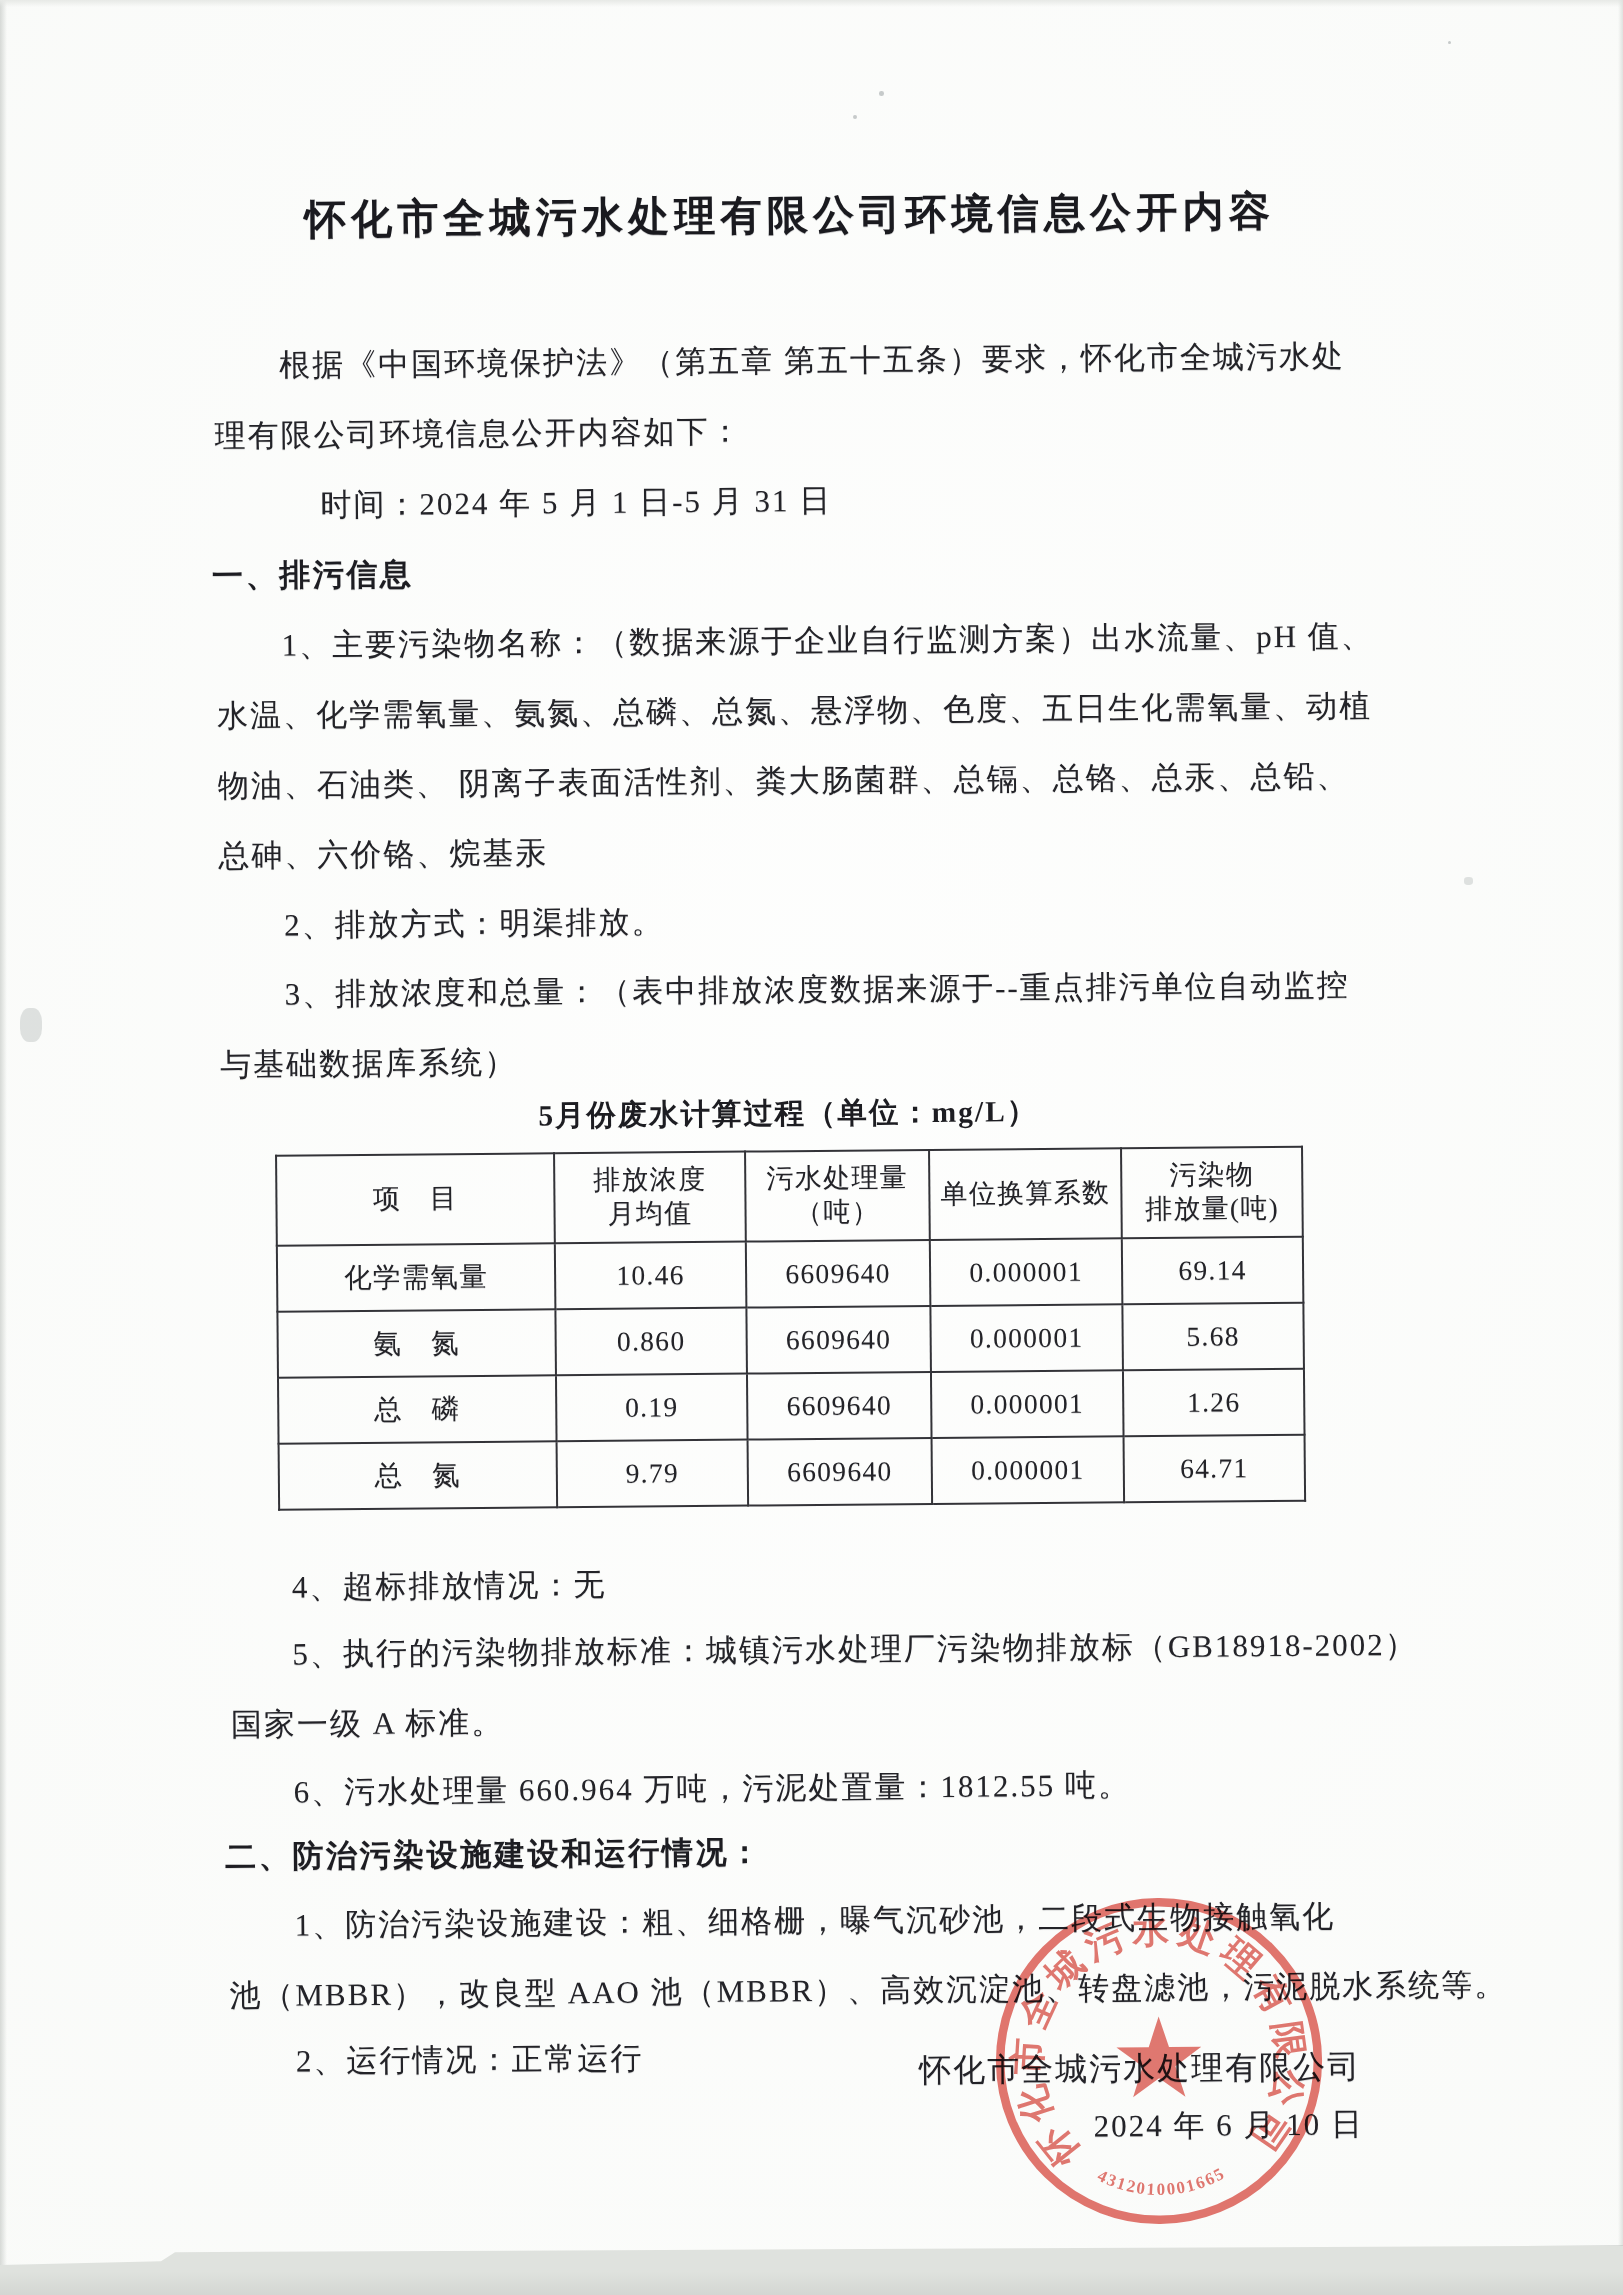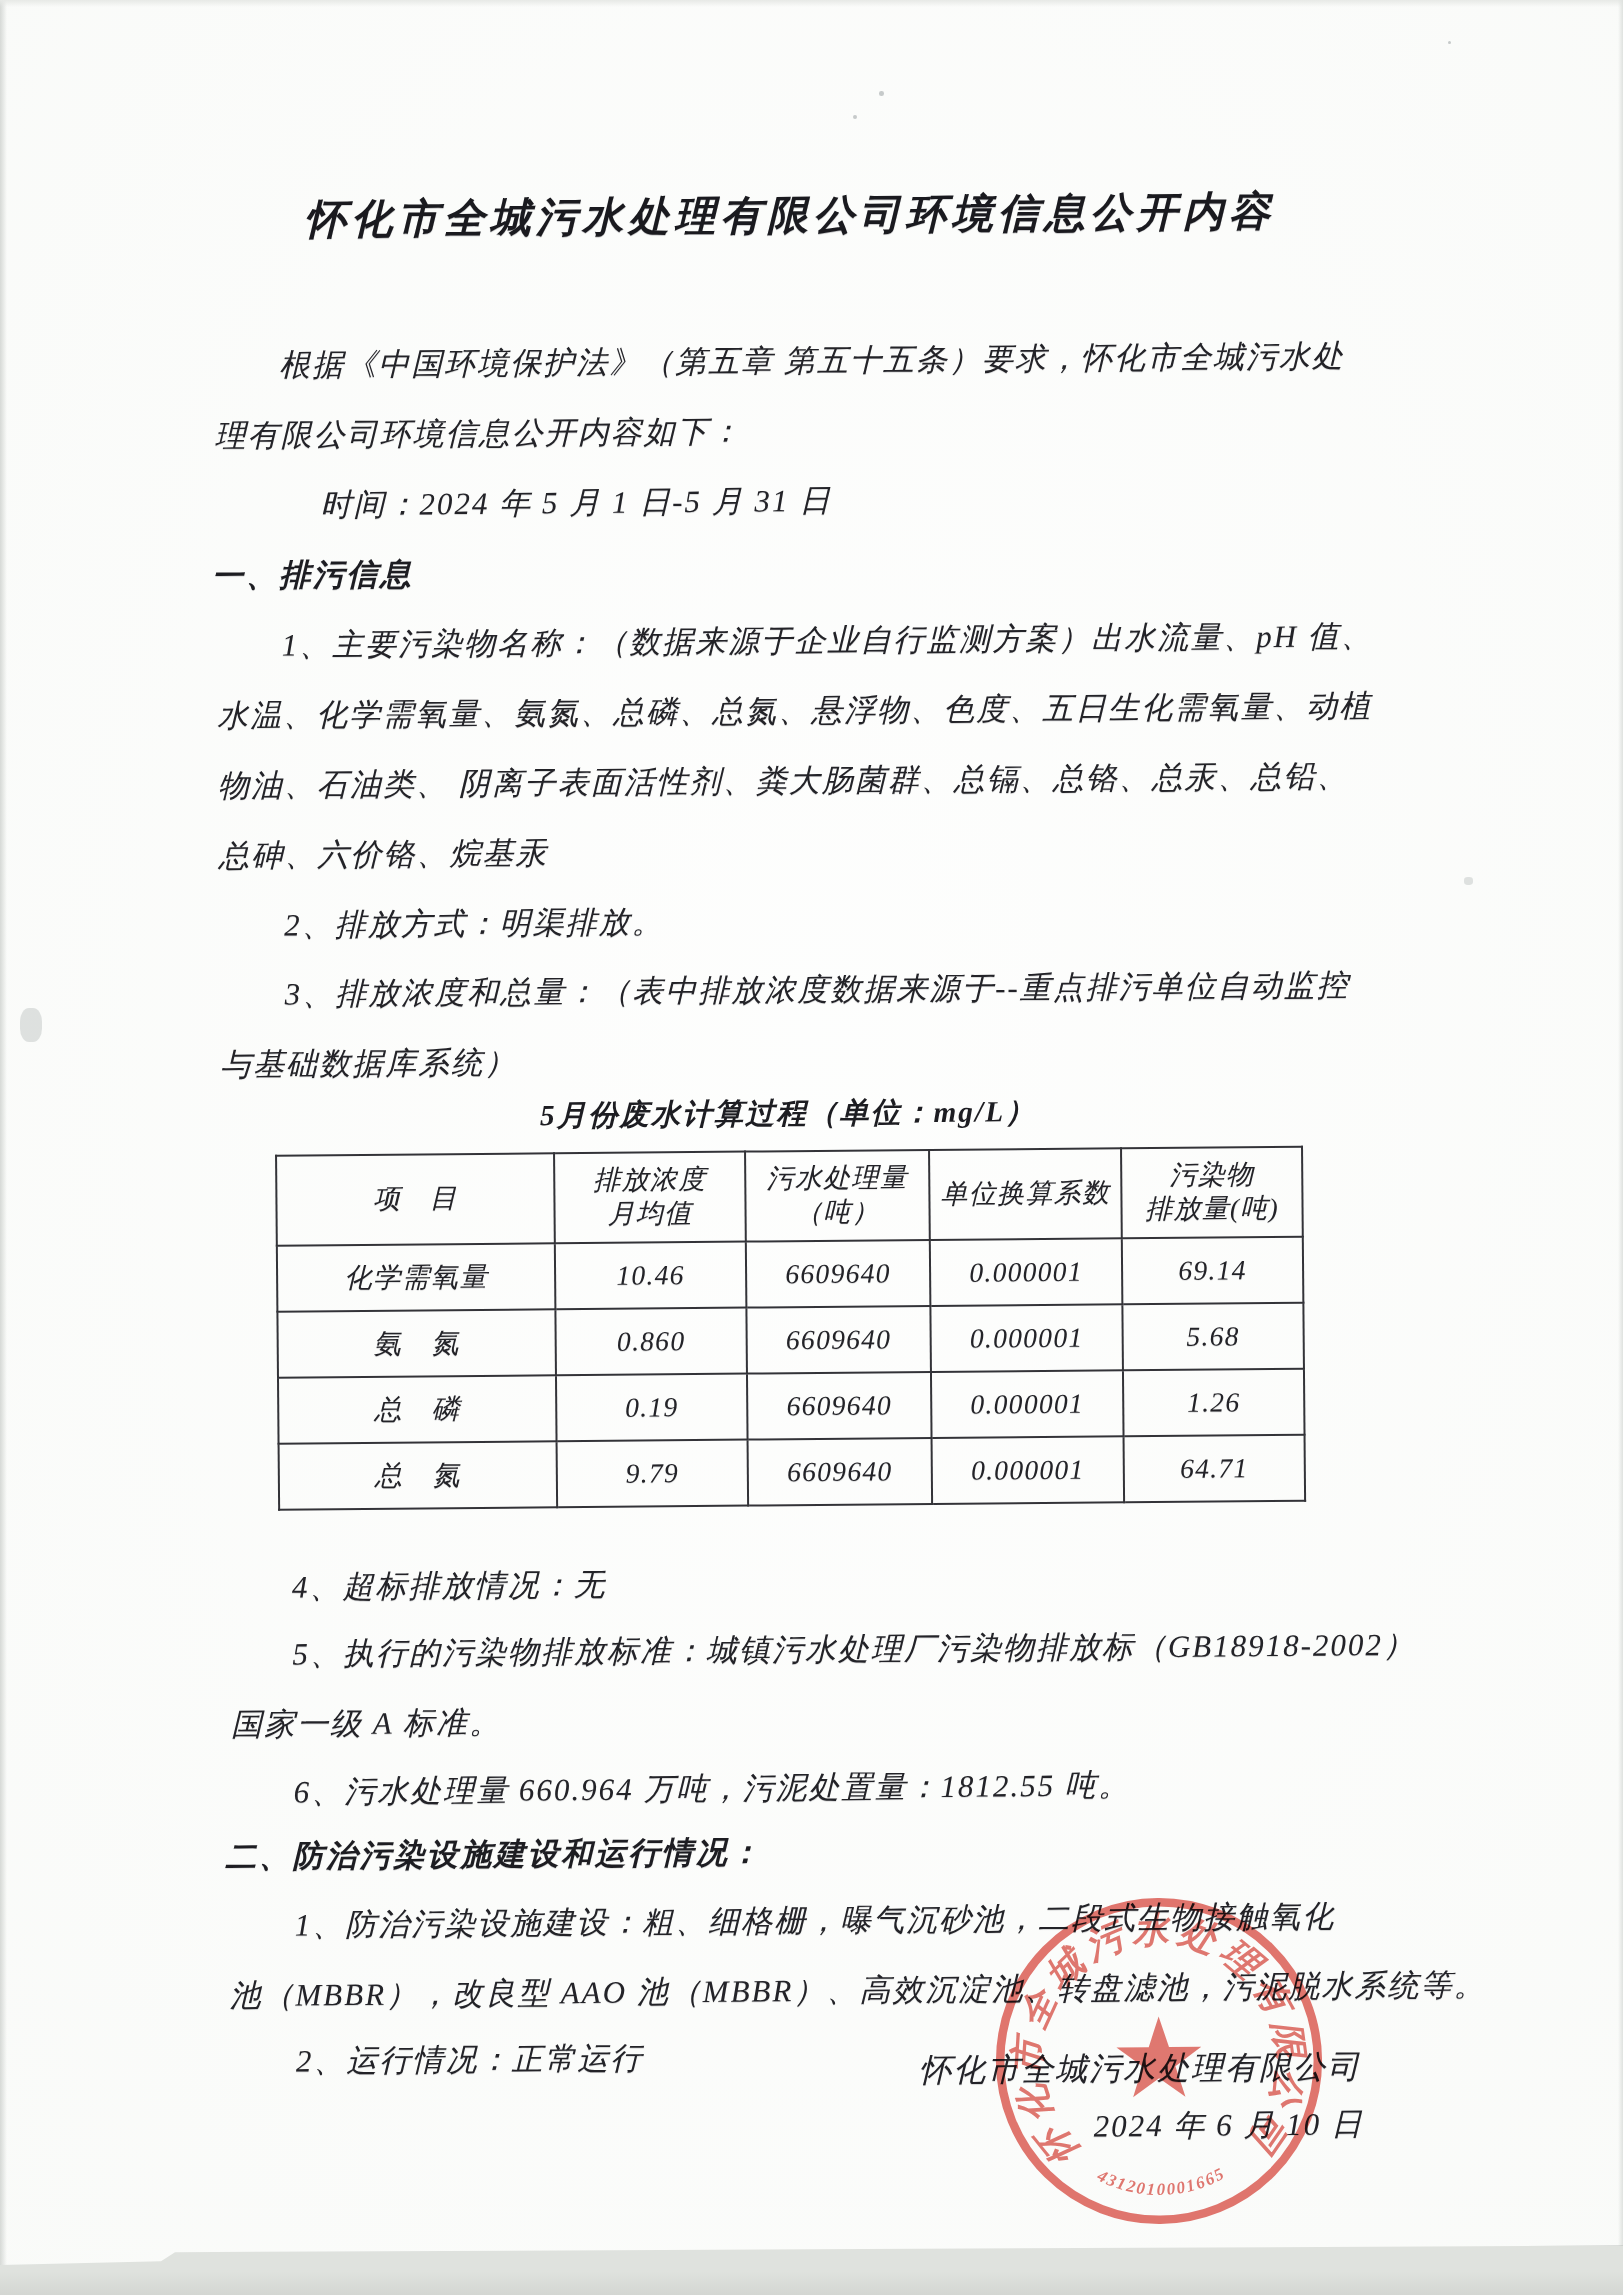--- a/index.html
+++ b/index.html
@@ -5,21 +5,20 @@
   html,body{margin:0;padding:0;background:#eef0ee;}
   .sheet{
     position:relative;
     width:1623px;height:2295px;
     background:
       radial-gradient(ellipse at 50% 45%, rgba(255,255,255,0.6), rgba(244,246,244,0.25)),
       #fbfcfa;
     overflow:hidden;
     font-family:"Liberation Serif","DejaVu Serif",serif;
     color:#232328;
-    font-style:italic;
   }
   .tilt{
     position:absolute;inset:0;
     transform:rotate(-0.5deg);
     transform-origin:50% 50%;
   }
   .line{
     position:absolute;
     white-space:nowrap;
     font-size:31px;

